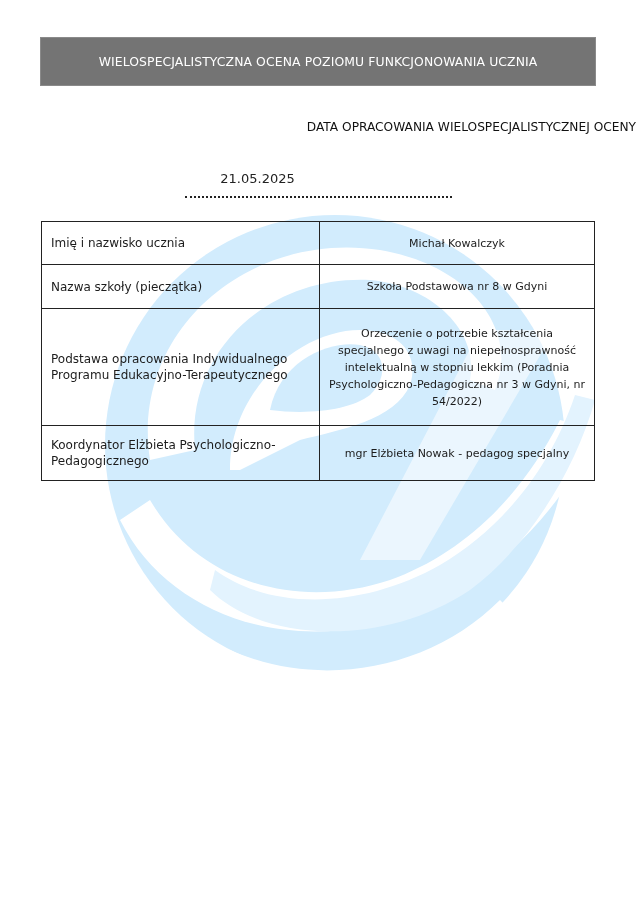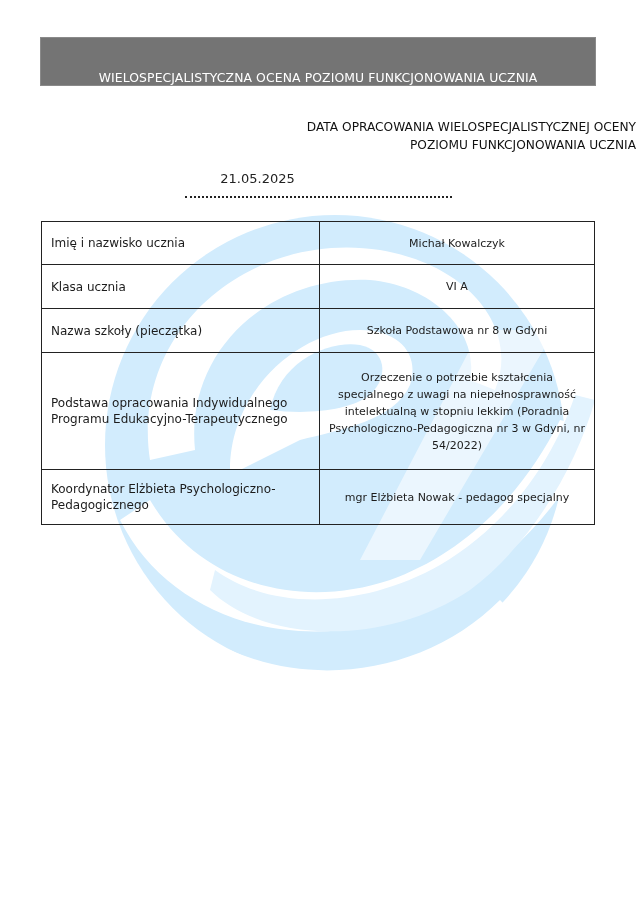--- a/index.html
+++ b/index.html
@@ -1,20 +1,20 @@
 <!DOCTYPE html>
 <html><head>
   <meta charset="utf-8">
   <style>
     html, body { margin:0; padding:0; background:#ffffff; }
     body { width:636px; height:900px; position:relative; overflow:hidden;
            font-family:"DejaVu Sans", sans-serif; color:#1a1a1a; }
     .banner { position:absolute; left:40px; top:37px; width:556px; height:49px;
               background:#747474; border:1px solid #8a8a8a; box-sizing:border-box;
-              display:flex; align-items:flex-end; justify-content:center; }
+              display:flex; align-items:center; justify-content:center; }
     .banner span { color:#ffffff; font-size:12.4px; letter-spacing:0.1px; white-space:nowrap; }
     .subtitle { position:absolute; left:0; width:636px; top:118px; text-align:right;
                 font-size:12.2px; line-height:18px; color:#111; }
     .date { position:absolute; left:0; width:515px; top:171px; text-align:center;
             font-size:13px; color:#222; }
     .dots { position:absolute; left:185px; top:196px; width:267px; height:0;
             border-top:2px dotted #222; }
     .watermark { position:absolute; left:0; top:0; width:636px; height:900px;
                  pointer-events:none; z-index:1; }
     table.info { position:absolute; left:41px; top:221px; width:554px;
@@ -28,21 +28,20 @@
   </style>
 </head>
 <body>
 
 <div class="banner">
   <span>WIELOSPECJALISTYCZNA OCENA POZIOMU FUNKCJONOWANIA UCZNIA</span>
 </div>
 
 <div class="subtitle">
   <div>DATA OPRACOWANIA WIELOSPECJALISTYCZNEJ OCENY</div>
-  <div>POZIOMU FUNKCJONOWANIA UCZNIA</div>
 </div>
 
 <div class="date">21.05.2025</div>
 <div class="dots"></div>
 
 <svg class="watermark" viewBox="0 0 636 900" xmlns="http://www.w3.org/2000/svg">
   <circle cx="335" cy="445" r="230" fill="#d2ecfd"></circle>
   <path d="M 150 460 C 130 330, 250 230, 380 250 C 470 265, 520 330, 495 390 L 470 380 C 480 330, 430 285, 370 280 C 270 275, 185 350, 195 450 Z" fill="#ffffff"></path>
   <path d="M 230 470 C 230 390, 300 330, 360 330 C 400 330, 420 355, 410 385 C 395 420, 340 430, 300 440 L 240 470 Z" fill="#ffffff"></path>
   <path d="M 270 410 C 280 360, 330 340, 360 345 C 385 350, 390 375, 370 395 C 350 410, 310 415, 270 410 Z" fill="#d2ecfd"></path>
@@ -51,24 +50,20 @@
   <path d="M 480 330 L 555 330 L 420 560 L 360 560 Z" fill="#ffffff" opacity="0.55"></path>
   <path d="M 205 665 C 300 720, 440 700, 520 620 L 500 600 C 430 670, 320 690, 230 650 Z" fill="#ffffff"></path>
 </svg>
 
 <table class="info">
   <tbody>
     <tr class="r1">
       <td class="lbl">Imię i nazwisko ucznia</td>
       <td class="val">Michał Kowalczyk</td>
     </tr>
-    <tr class="r3">
-      <td class="lbl">Klasa ucznia</td>
-      <td class="val">VI A</td>
-    </tr>
     <tr class="r4">
       <td class="lbl">Nazwa szkoły (pieczątka)</td>
       <td class="val">Szkoła Podstawowa nr 8 w Gdyni</td>
     </tr>
     <tr class="r5">
       <td class="lbl">Podstawa opracowania Indywidualnego Programu Edukacyjno-Terapeutycznego</td>
       <td class="val">Orzeczenie o potrzebie kształcenia specjalnego z uwagi na niepełnosprawność intelektualną w stopniu lekkim (Poradnia Psychologiczno-Pedagogiczna nr 3 w Gdyni, nr 54/2022)</td>
     </tr>
     <tr class="r6">
       <td class="lbl">Koordynator Elżbieta Psychologiczno-Pedagogicznego</td>

